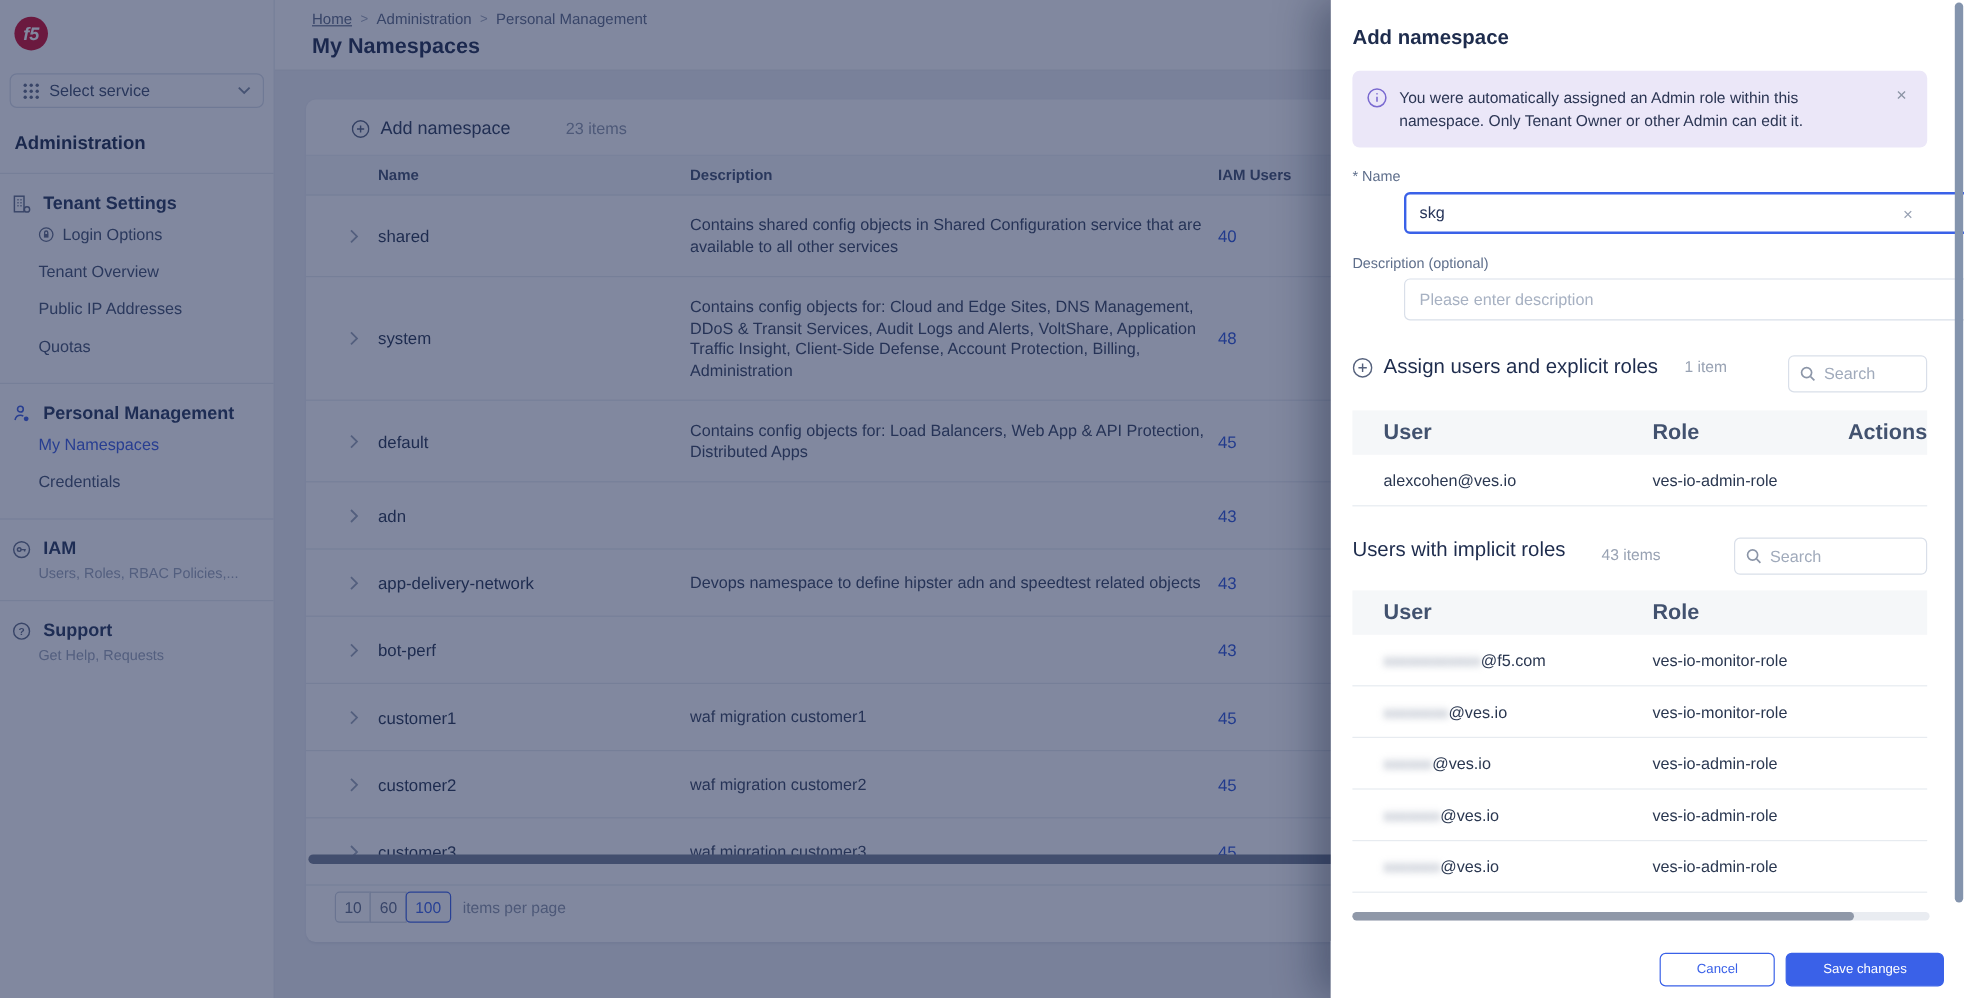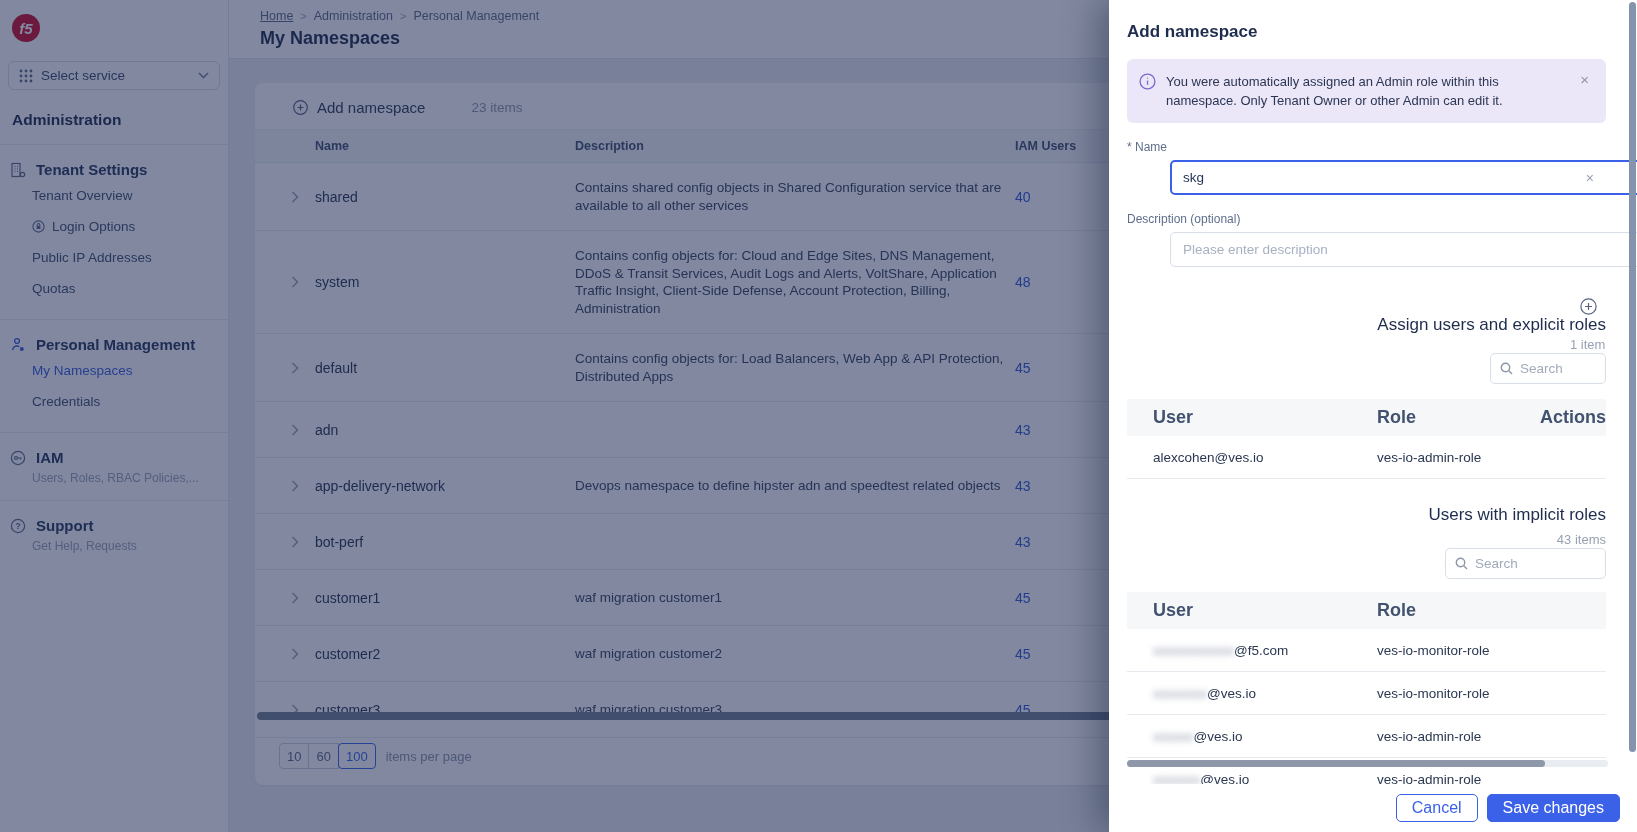--- a/index.html
+++ b/index.html
@@ -67,21 +67,21 @@
   .banner { margin-top:17px; background:#ebe7f8; border-radius:6px; padding:13px 13px 13px 12px; display:flex; gap:10px; align-items:flex-start; }
   .banner-text { flex:1; font-size:13px; line-height:19px; color:#2c3654; }
   .banner-close { color:#8c95a6; font-size:15px; line-height:15px; cursor:pointer; padding:0 4px; }
   .field-label { margin:17px 0 6px; font-size:12px; color:#5e6e8b; }
   .tinput { position:relative; }
   .tinput input { width:100%; height:35px; border:1px solid #d9dfe9; border-radius:5px; padding:0 32px 0 12px;
                   font-size:13.5px; color:#27355a; font-family:"Liberation Sans",sans-serif; outline:none; background:#fff;margin-left:43px; }
   .tinput.focused input { border:2px solid #3a61e8; padding-left:11px; }
   .tinput input::placeholder { color:#a7b1c2; }
   .clear-x { position:absolute; right:12px; top:50%; transform:translateY(-50%); color:#98a1b3; font-size:14px; cursor:pointer; }
-  .section-head { margin-top:29px; display:flex; align-items:flex-end;flex-direction:column; }
+  .section-head { margin-top:29px; display:flex; align-items:flex-start; }
   .section-head .heading { font-size:17px; font-weight:500; color:#1e2c4d; }
   .plus-lg { color:#56627d; margin-right:9px; margin-top:2px; cursor:pointer; display:flex; }
   .count-wrap { width:36px; margin-left:22px; font-size:13px; line-height:17px; color:#98a2b3; margin-top:1px; }
   .count-nowrap { white-space:nowrap; width:auto; margin-left:30px; margin-top:6px; }
   .search-box { margin-left:auto; height:31px; border:1px solid #d9dfe9; border-radius:5px; display:flex; align-items:center;
                 padding:0 9px; gap:7px; background:#fff; }
   .search-box input { border:none; outline:none; width:100%; font-size:13.5px; color:#27355a; font-family:"Liberation Sans",sans-serif; }
   .search-box input::placeholder { color:#a0aabb; }
   .sb-sm { width:116px; }
   .sb-md { width:161px; }
@@ -90,21 +90,21 @@
   .mt-row { display:flex; align-items:center; min-height:43px; border-bottom:1px solid #e7ebf0; font-size:13.5px; color:#2a3750; }
   .mc-user { width:230px; padding-left:26px; }
   .mc-role { flex:1;padding-left:20px; }
   .mc-actions { width:66px; text-align:right; padding-right:8px; }
   .blur { filter:blur(3px); color:#8a94a8; user-select:none; }
   .drawer-hscroll { position:absolute; left:18px; right:29px; bottom:65px; height:7px; border-radius:4px; background:#e9ecf1; }
   .drawer-hscroll .thumb { width:87%; height:7px; border-radius:4px; background:#8f98a8; cursor:pointer; }
   .drawer-vscroll { position:absolute; right:1px; top:2px; width:7px; height:750px; border-radius:4px; background:#8494ad; cursor:pointer; }
   .drawer-footer { position:absolute; left:0; right:0; bottom:0; height:48px; background:#fff; display:flex;
                    align-items:center; justify-content:flex-end; gap:9px; padding-right:17px; }
-  .btn { height:28px; border-radius:5px; font-size:16px; padding:0 15px; display:flex; align-items:center; cursor:pointer;
+  .btn { height:28px; border-radius:5px; font-size:11px; padding:0 30px; display:flex; align-items:center; cursor:pointer;
          font-family:"Liberation Sans",sans-serif; }
   .btn-cancel { background:#fff; border:1px solid #3a61e8; color:#3a61e8; }
   .btn-save { background:#3a61e8; border:1px solid #3a61e8; color:#fff; }
 </style>
 </head>
 <body>
 
 <div class="app">
 
   <div class="sidebar">
@@ -138,32 +138,32 @@
         <svg width="16" height="16" viewBox="0 0 16 16" fill="none" stroke="currentColor" stroke-width="1.2">
             <rect x="2" y="1.5" width="8" height="13"></rect>
             <path d="M4.5 4.5h1M7 4.5h1M4.5 7h1M7 7h1M4.5 9.5h1M7 9.5h1"></path>
             <circle cx="12.5" cy="12.5" r="2.2"></circle>
           </svg>
       </span>
       <span>Tenant Settings</span>
     </div>
     <ul class="nav-sub">
       <li>
-          <span>Tenant Overview</span>
-        </li>
-      <li>
         <span class="icn">
           <svg width="13" height="13" viewBox="0 0 13 13" fill="none" stroke="currentColor" stroke-width="1.1">
               <circle cx="6.5" cy="6.5" r="5.6"></circle>
               <rect x="4.6" y="6" width="3.8" height="3" fill="currentColor" stroke="none"></rect>
               <path d="M5.2 6V4.8a1.3 1.3 0 0 1 2.6 0V6"></path>
             </svg>
         </span>
         <span>Login Options</span>
       </li>
+      <li>
+          <span>Tenant Overview</span>
+        </li>
       <li>
           <span>Public IP Addresses</span>
         </li>
       <li>
           <span>Quotas</span>
         </li>
     </ul>
     <div class="sb-divider"></div>
 
     <div class="nav-group" style="color:#25365a;">

